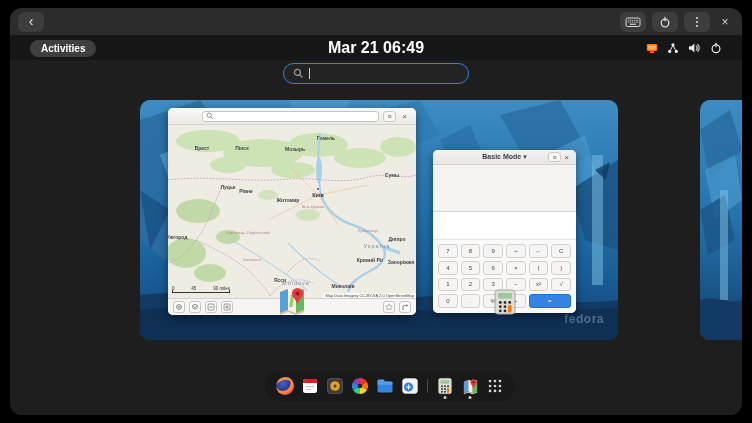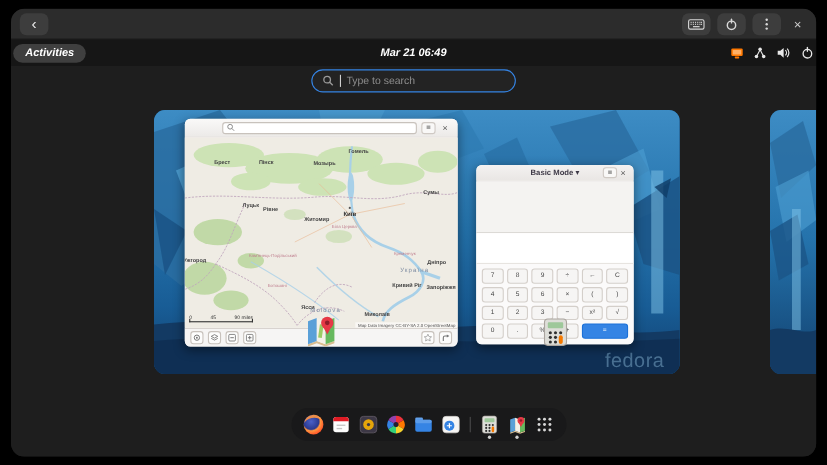--- a/index.html
+++ b/index.html
@@ -16,41 +16,41 @@
     font-size:11px; font-weight:bold; pointer-events:none; }
   .tb-btn { width:26px; height:20px; background:#3d3d3d; border-radius:6px;
     display:flex; align-items:center; justify-content:center; color:#e8e8e8; z-index:1; }
   .tb-right { margin-left:auto; display:flex; gap:6px; align-items:center; z-index:1; }
   .tb-close { width:18px; height:20px; display:flex; align-items:center; justify-content:center;
     color:#cfcfcf; font-size:12px; }
 
   
   .shell { position:absolute; top:28px; left:0; right:0; bottom:0; background:#1e1e1e; }
   .topbar { position:absolute; top:0; left:0; right:0; height:24px; background:#161616;
-    display:flex; align-items:center; padding:0 2px;font-style:italic; }
+    display:flex; align-items:center; padding:0 20px; }
   .activities { background:#3f3f3f; color:#fff; font-size:10px; font-weight:bold;
     padding:3px 11px; border-radius:11px; z-index:1; }
   .clock { position:absolute; left:0; right:0; text-align:center; color:#fff;
-    font-size:10px; font-weight:bold; }
+    font-size:16px; font-weight:bold; }
   .tray { margin-left:auto; display:flex; gap:9px; align-items:center; z-index:1; }
 
   .search-wrap { position:absolute; top:27px; left:50%; transform:translateX(-50%);
     width:186px; height:21px; border:1.5px solid #3584e4; border-radius:11px;
     background:#232323; display:flex; align-items:center; padding:0 9px; gap:5px; }
   .search-input { flex:1; background:transparent; border:none; outline:none;
     color:#ddd; font-size:9.5px; font-family:inherit; }
   .search-input::placeholder { color:#8e8e8e; }
   .caret-line { width:1px; height:11px; background:#cfcfcf; }
 
   
   .workspace { position:absolute; left:130px; top:64px; width:478px; height:240px;
     border-radius:10px; overflow:hidden; background:#1b5b94; }
   .workspace svg.wallpaper { position:absolute; inset:0; }
-  .watermark { position:absolute; right:14px; bottom:1px; font-size:18px;
-    color:rgba(165,215,245,.38); letter-spacing:.5px; }
+  .watermark { position:absolute; right:14px; bottom:14px; font-size:12px;
+    color:rgba(165,215,245,.38); letter-spacing:.5px;font-weight:bold; }
   .ws-sliver { position:absolute; right:0; top:64px; width:42px; height:240px;
     border-radius:10px 0 0 10px; overflow:hidden; background:#1b5b94; }
 
   
   .maps-window { position:absolute; left:28px; top:8px; width:248px; height:207px;
     background:#f6f5f4; border-radius:5px; box-shadow:0 3px 10px rgba(0,0,0,.45);
     display:flex; flex-direction:column; }
   .maps-header { height:17px; background:linear-gradient(#faf9f8,#eceae8);
     border-bottom:1px solid #d5d0cb; border-radius:5px 5px 0 0; display:flex;
     align-items:center; padding:0 6px; }
@@ -193,21 +193,20 @@
         </svg>
       </div>
     </div>
 
     <div class="search-wrap">
       <svg width="11" height="11" viewBox="0 0 11 11">
         <circle cx="4.4" cy="4.4" r="3" fill="none" stroke="#9a9a9a" stroke-width="1.2"></circle>
         <line x1="6.7" y1="6.7" x2="9.5" y2="9.5" stroke="#9a9a9a" stroke-width="1.2"></line>
       </svg>
       <div class="caret-line"></div>
-      <input class="search-input" placeholder="Type to search" style="">
     </div>
 
     <div class="workspace">
       <svg class="wallpaper" viewBox="0 0 478 240" preserveAspectRatio="none">
         <defs>
           <linearGradient id="wp" x1="0" y1="0" x2="0" y2="1">
             <stop offset="0" stop-color="#3d8cc4"></stop>
               <stop offset="0.45" stop-color="#2472ab"></stop>
             <stop offset="0.75" stop-color="#185c95"></stop>
               <stop offset="1" stop-color="#12416f"></stop>

